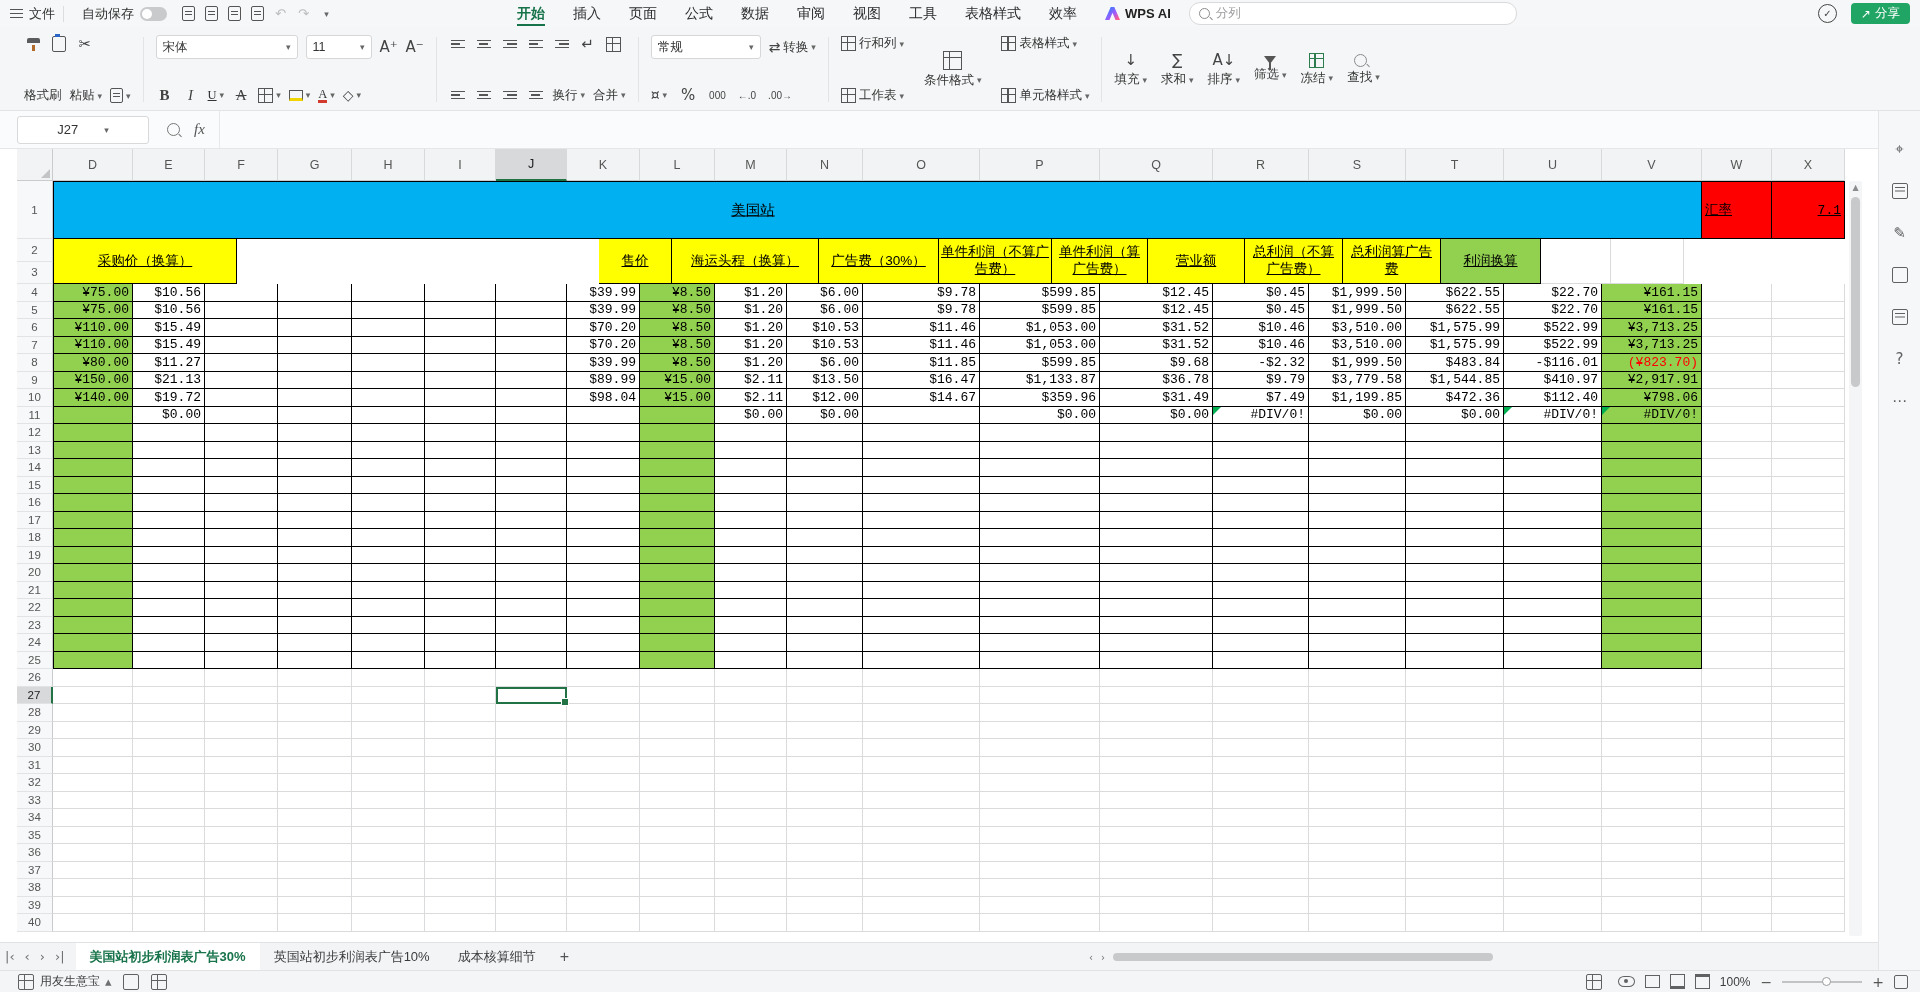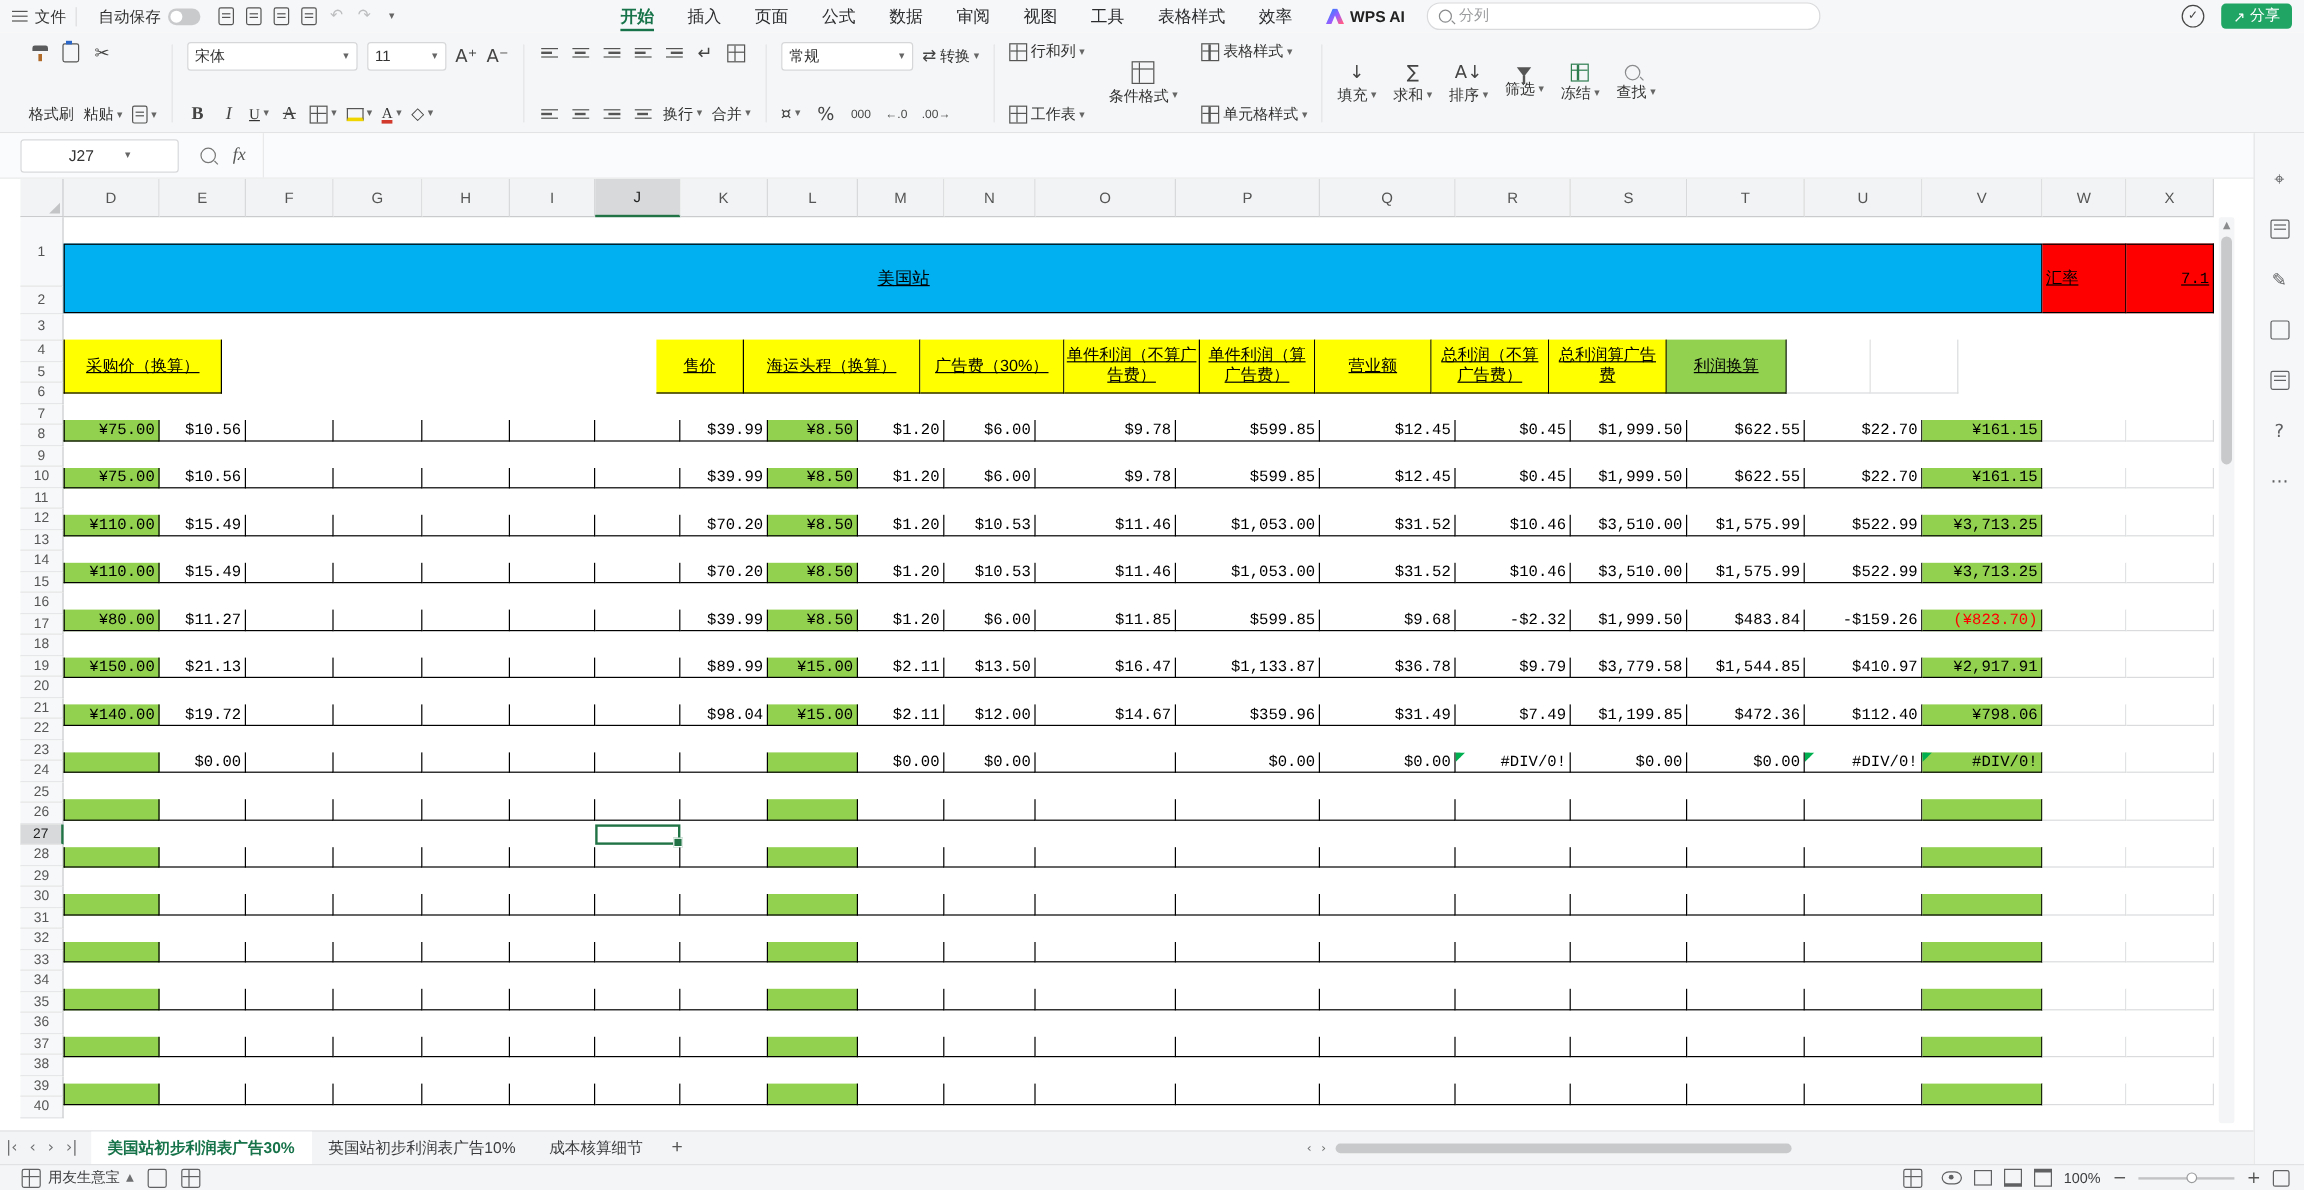--- a/index.html
+++ b/index.html
@@ -98,21 +98,21 @@
   #col-letters{display:flex;}
   .colh{background:#f2f3f4;border-right:1px solid #d8d9da;border-bottom:1px solid #c9cbcd;box-sizing:border-box;
         display:flex;align-items:center;justify-content:center;font-size:12.5px;color:#555;flex:none;}
   .colh.sel{background:#d7d9da;border-bottom:2px solid #217346;color:#222;}
   #body{display:flex;padding-left:17px;position:relative;}
   #gutter{width:36px;flex:none;}
   .rn{box-sizing:border-box;border-right:1px solid #c9cbcd;border-bottom:1px solid #e2e3e4;display:flex;
       align-items:center;justify-content:center;font-size:11.5px;color:#555;background:#f7f8f9;}
   .rn.sel{background:#d7d9da;border-right:2px solid #217346;color:#222;}
   #grid{position:relative;width:1792px;}
-  .grow{display:flex;margin-top:22px;}
+  .grow{display:flex;}
   .cell{box-sizing:border-box;flex:none;position:relative;overflow:hidden;}
   .lt{border-right:1px solid #dadbdc;border-bottom:1px solid #dadbdc;background:#fff;}
   .bk{border-right:1px solid #000;border-bottom:1px solid #000;}
   .bkl{border-left:1px solid #000;}
   .bkt{border-top:1px solid #000;}
   .c-blue{background:#00b0f0;}
   .c-yellow{background:#ffff00;}
   .c-green{background:#92d050;}
   .c-red{background:#ff0000;}
   .hd{font-size:13.5px;color:#000;text-decoration:underline;display:flex;align-items:center;justify-content:center;
@@ -571,21 +571,21 @@
       </div>
     <div id="grid">
         <div class="grow" style="height: 58px;">
           <div class="cell c-blue bk bkl bkt" style="width: 1649px;">
             <div class="title-label">美国站</div>
           </div>
           <div class="cell c-red bk bkt num exl" style="width: 70px;">汇率</div>
           <div class="cell c-red bk bkt num exv" style="width: 73px;">7.1</div>
         </div>
         <div class="grow" style="height: 45px;">
-          <div class="cell hd bk c-yellow bkl" style="width: 132px;">采购价（换算）</div>
+          <div class="cell hd bk c-yellow bkl" style="width: 184px;">采购价（换算）</div>
           <div class="hgroup" style="width: 362px;">
           </div>
           <div class="cell hd bk c-yellow" style="width: 73px;">售价</div>
           <div class="cell hd bk c-yellow" style="width: 147px;">海运头程（换算）</div>
           <div class="cell hd bk c-yellow" style="width: 120px;">广告费（30%）</div>
           <div class="cell hd bk c-yellow" style="width: 113px;">单件利润（不算广告费）</div>
           <div class="cell hd bk c-yellow" style="width: 96px;">单件利润（算广告费）</div>
           <div class="cell hd bk c-yellow" style="width: 97px;">营业额</div>
           <div class="cell hd bk c-yellow" style="width: 98px;">总利润（不算广告费）</div>
           <div class="cell hd bk c-yellow" style="width: 98px;">总利润算广告费</div>
@@ -696,21 +696,21 @@
           <div class="cell bk num" style="width: 73px;">$39.99</div>
           <div class="cell bk num c-green" style="width: 75px;">¥8.50</div>
           <div class="cell bk num" style="width: 72px;">$1.20</div>
           <div class="cell bk num" style="width: 76px;">$6.00</div>
           <div class="cell bk num" style="width: 117px;">$11.85</div>
           <div class="cell bk num" style="width: 120px;">$599.85</div>
           <div class="cell bk num" style="width: 113px;">$9.68</div>
           <div class="cell bk num" style="width: 96px;">-$2.32</div>
           <div class="cell bk num" style="width: 97px;">$1,999.50</div>
           <div class="cell bk num" style="width: 98px;">$483.84</div>
-          <div class="cell bk num" style="width: 98px;">-$159.26</div>
+          <div class="cell bk num" style="width: 98px;">-$116.01</div>
           <div class="cell bk num c-green redtx" style="width: 100px;">(¥823.70)</div>
           <div class="cell lt" style="width: 70px;"></div>
           <div class="cell lt" style="width: 73px;"></div>
         </div>
         <div class="grow" style="height: 17.5px;">
           <div class="cell bk num bkl c-green" style="width: 80px;">¥150.00</div>
           <div class="cell bk num" style="width: 72px;">$21.13</div>
           <div class="cell bk num" style="width: 73px;"></div>
           <div class="cell bk num" style="width: 74px;"></div>
           <div class="cell bk num" style="width: 73px;"></div>

